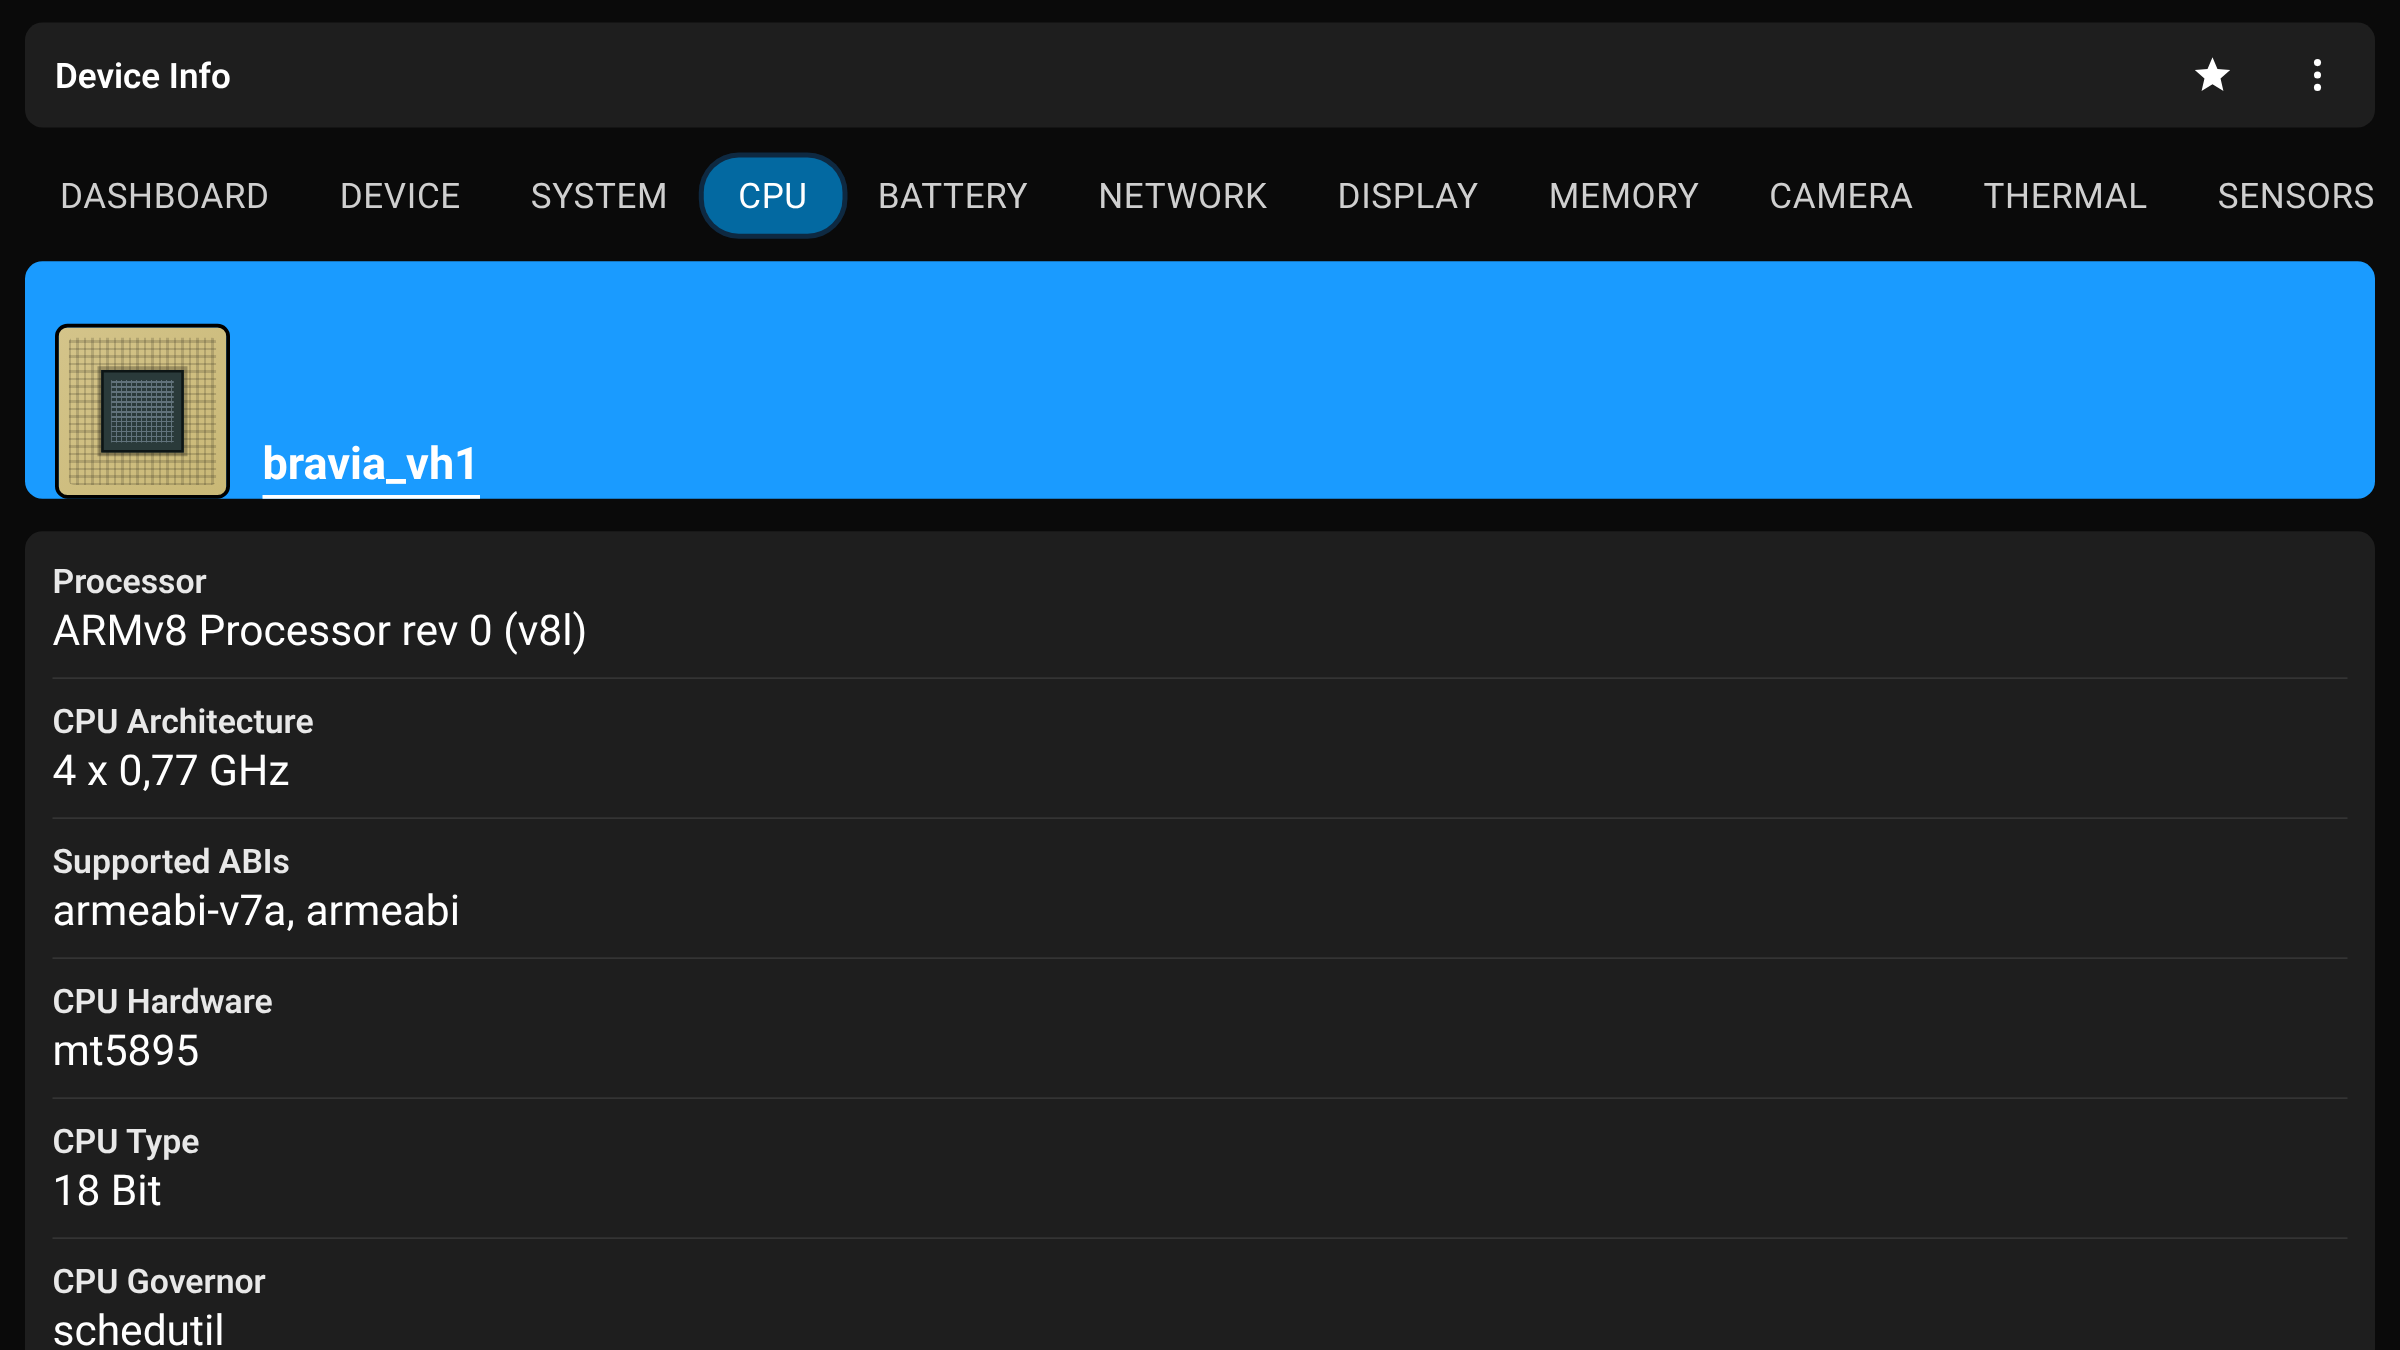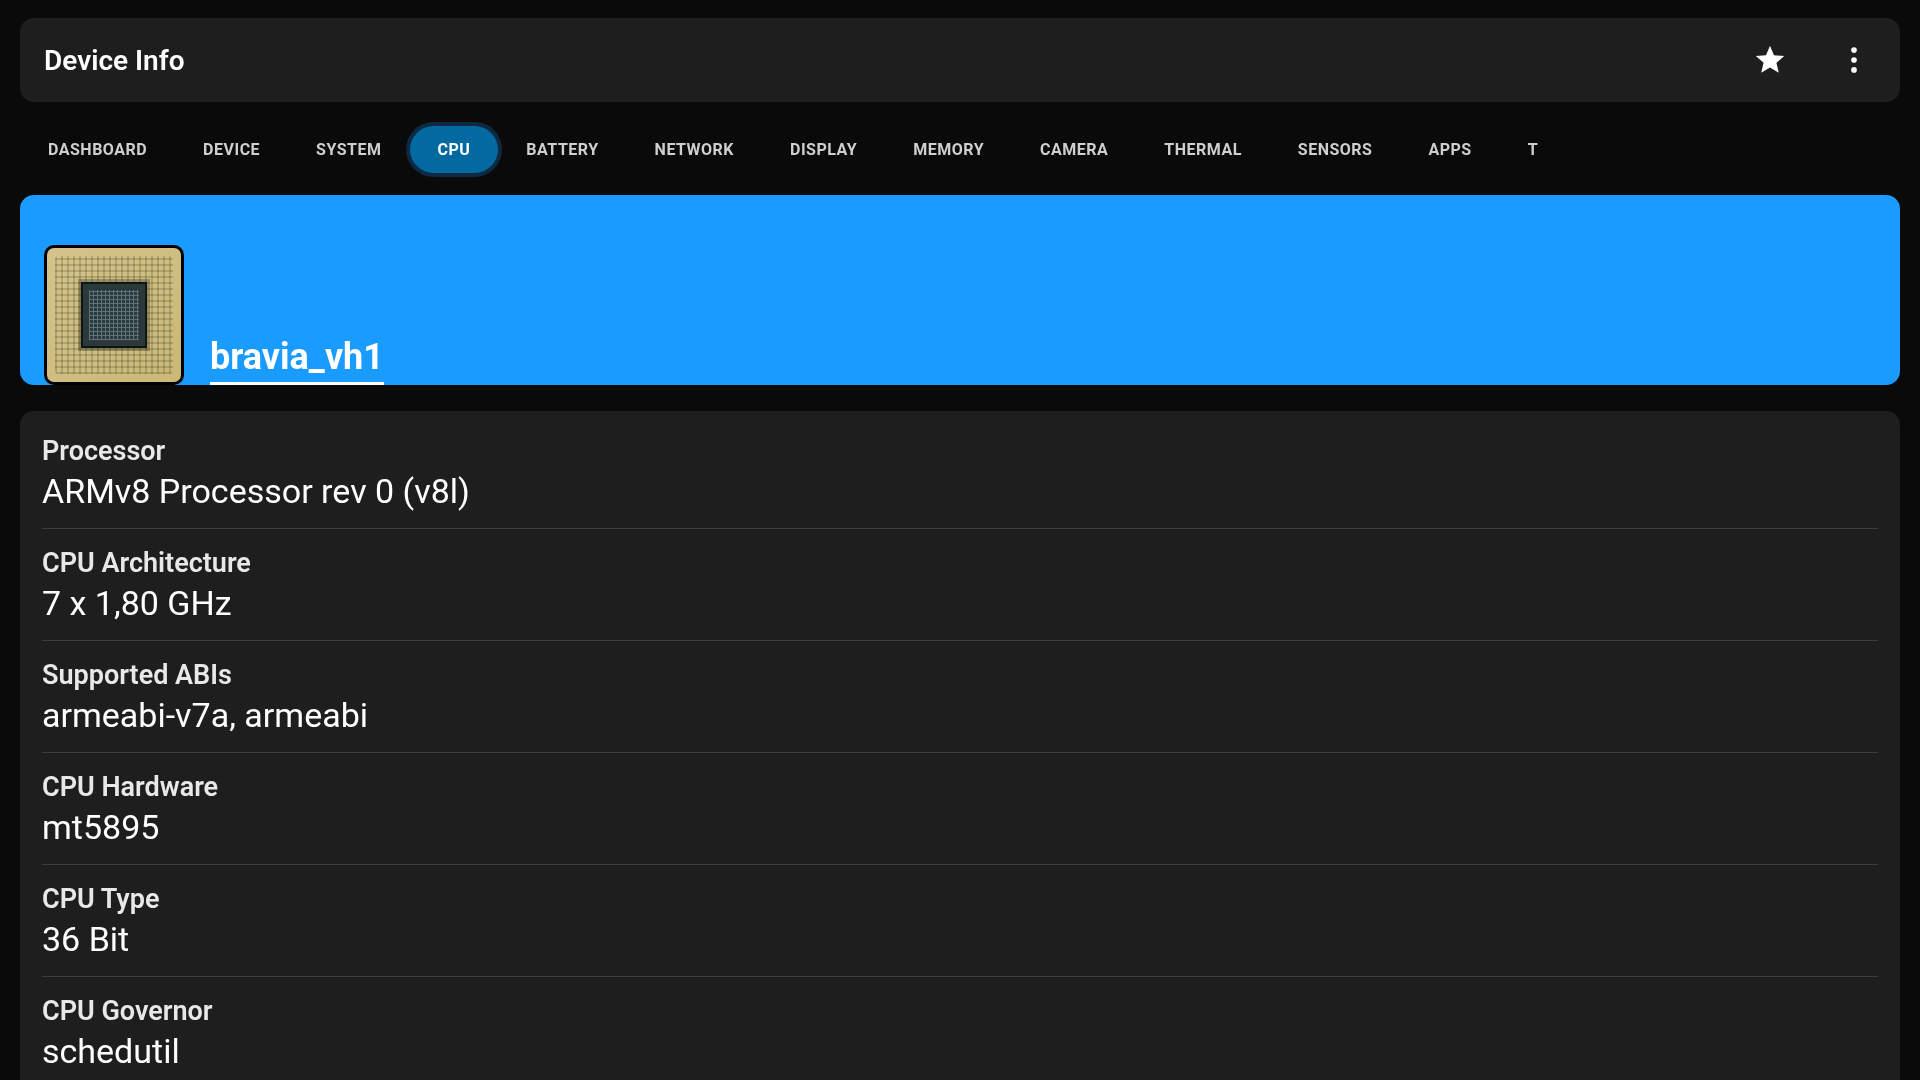--- a/index.html
+++ b/index.html
@@ -51,22 +51,22 @@
   .tabs {
     display: flex;
     align-items: center;
     gap: 0;
     padding: 24px 20px 16px 20px;
     overflow: hidden;
     white-space: nowrap;
   }
   .tab {
     padding: 14px 28px;
-    font-size: 16px;
-    font-weight: 700;
+    font-size: 28px;
+    font-weight: 400;
     letter-spacing: 0.5px;
     color: #cfcfcf;
     cursor: pointer;
     border-radius: 28px;
     display: inline-block;
   }
   .tab.active {
     background: #0369a1;
     color: #ffffff;
     box-shadow: 0 0 0 4px rgba(26,136,230,0.25);
@@ -219,31 +219,31 @@
   <div class="cpu-name">bravia_vh1</div>
 </div>
 
 <div class="info-card" id="info-card">
     <div class="info-row">
       <div class="info-label">Processor</div>
       <div class="info-value">ARMv8 Processor rev 0 (v8l)</div>
     </div>
     <div class="info-row">
       <div class="info-label">CPU Architecture</div>
-      <div class="info-value">7 x 1,80 GHz</div>
+      <div class="info-value">4 x 0,77 GHz</div>
     </div>
     <div class="info-row">
       <div class="info-label">Supported ABIs</div>
       <div class="info-value">armeabi-v7a, armeabi</div>
     </div>
     <div class="info-row">
       <div class="info-label">CPU Hardware</div>
       <div class="info-value">mt5895</div>
     </div>
     <div class="info-row">
       <div class="info-label">CPU Type</div>
-      <div class="info-value">36 Bit</div>
+      <div class="info-value">18 Bit</div>
     </div>
     <div class="info-row">
       <div class="info-label">CPU Governor</div>
       <div class="info-value">schedutil</div>
     </div>
   </div>
 
 </body></html>

